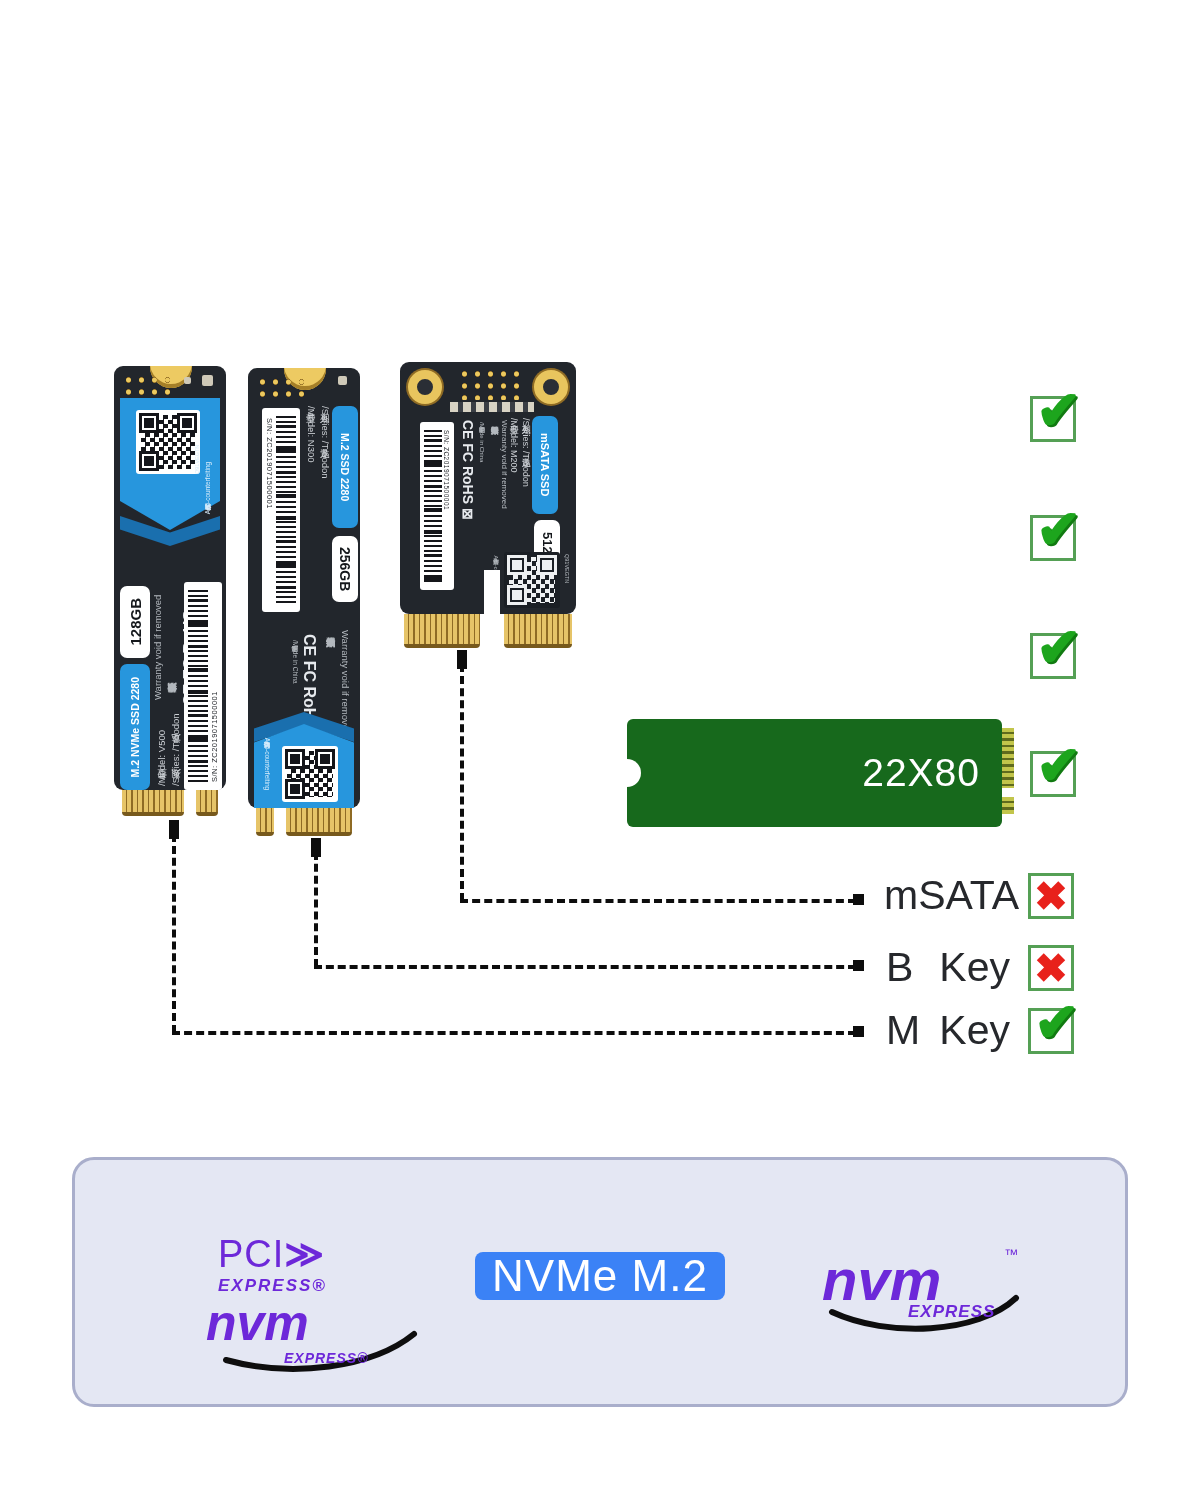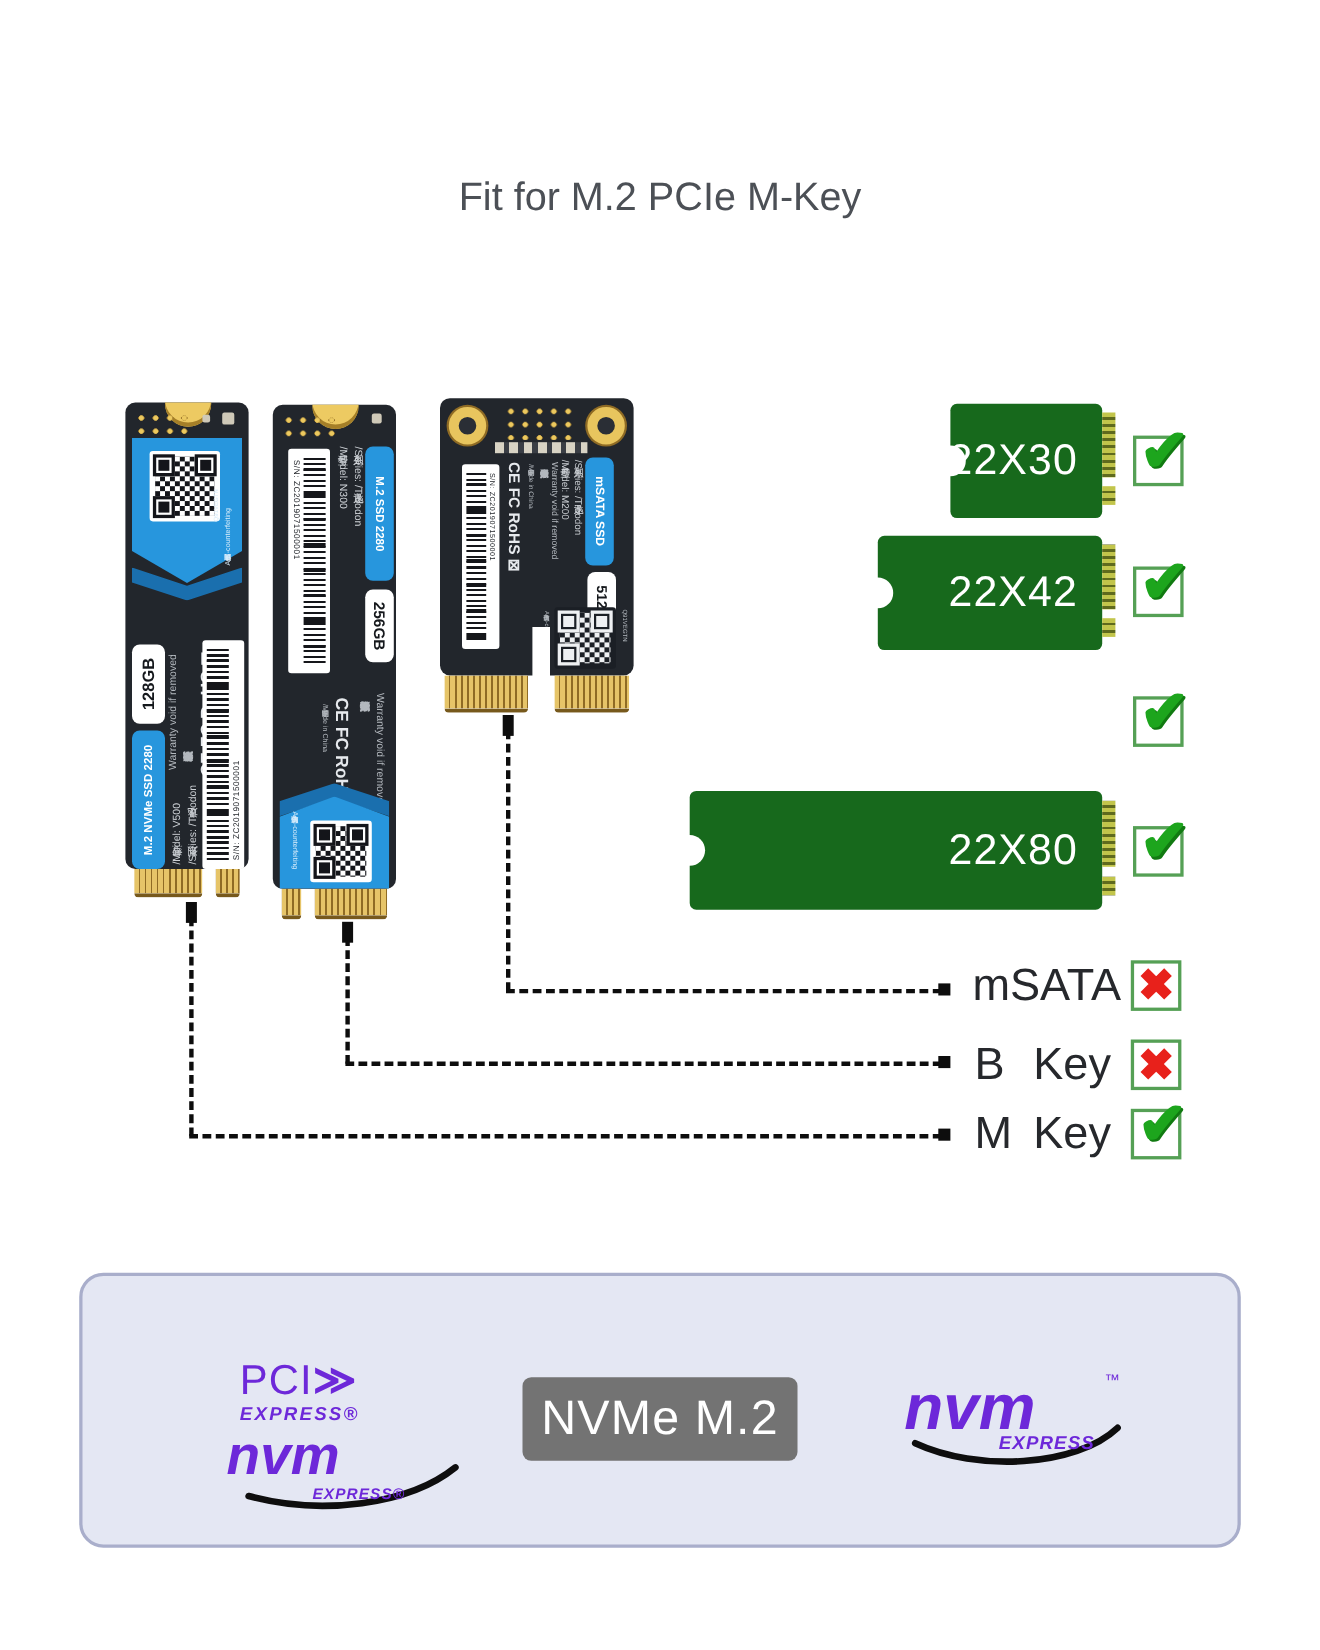--- a/index.html
+++ b/index.html
@@ -79,30 +79,29 @@
   .stub{position:absolute;width:10px;height:19px;background:#0d0d0d;}
   .endsq{position:absolute;width:11px;height:11px;background:#0d0d0d;}
   .keylabel{position:absolute;font-size:41px;font-weight:500;color:#26282c;}
   .keypair{position:absolute;width:124px;display:flex;justify-content:space-between;
            font-size:41px;font-weight:500;color:#26282c;}
 
   
   .panel{position:absolute;left:72px;top:1157px;width:1056px;height:250px;background:#e4e7f3;
          border:3px solid #a9aecb;border-radius:22px;box-sizing:border-box;}
   .logo-black{color:#6d28d9;}
-  .nvme-box{position:absolute;left:475px;top:1252px;width:250px;height:76px;background:#737373;
+  .nvme-box{position:absolute;left:475px;top:1252px;width:250px;height:48px;background:#3b82f6;
             border-radius:8px;display:flex;align-items:center;justify-content:center;
             color:#fff;font-size:44px;font-weight:500;letter-spacing:1px;}
 </style>
 </head>
 <body>
 
 <div class="canvas">
 
-  <div class="subtitle">Fit for M.2 PCIe M-Key</div>
 
   <div class="abs" style="left:114px;top:366px;width:112px;height:470px;">
     <div class="board" style="left:0;top:0;width:112px;height:424px;"></div>
     <div class="topnotch" style="left:36px;top:0;width:42px;height:22px;"></div>
     <div class="pads" style="left:6px;top:6px;width:52px;height:26px;"></div>
     <div class="minipad" style="left:88px;top:9px;width:11px;height:11px;"></div>
     <div class="minipad" style="left:70px;top:11px;width:7px;height:7px;"></div>
 
     <div class="bluelabel chevdown" style="left:6px;top:32px;width:100px;height:132px;"></div>
     <div class="chevstrip-down" style="left:6px;top:150px;width:100px;height:30px;"></div>
@@ -225,32 +224,20 @@
         </div>
     </div>
     <div class="vdn tinytext" style="left:92px;top:192px;height:56px;font-size:5.5px;">防伪查询 Anti-counterfeiting</div>
     <div class="vdn tinytext" style="left:163px;top:192px;height:52px;font-size:5.5px;">Q91VEGTN</div>
 
     <div class="fingers" style="left:4px;top:252px;width:76px;height:30px;"></div>
     <div class="fingers" style="left:104px;top:252px;width:68px;height:30px;"></div>
     <div class="abs" style="left:84px;top:208px;width:16px;height:78px;background:#fff;border-radius:0 0 8px 8px;"></div>
   </div>
 
-  <div class="gboard" style="left:864px;top:367px;width:138px;height:104px;">
-    <div class="gnotch"></div>
-    <div class="gpins" style="top:8%;height:56%;"></div>
-    <div class="gpins" style="top:72%;height:16%;"></div>
-    <div class="glabel">22X30</div>
-  </div>
-  <div class="gboard" style="left:798px;top:487px;width:204px;height:104px;">
-    <div class="gnotch"></div>
-    <div class="gpins" style="top:8%;height:56%;"></div>
-    <div class="gpins" style="top:72%;height:16%;"></div>
-    <div class="glabel">22X42</div>
-  </div>
   <div class="gboard" style="left:627px;top:719px;width:375px;height:108px;">
     <div class="gnotch"></div>
     <div class="gpins" style="top:8%;height:56%;"></div>
     <div class="gpins" style="top:72%;height:16%;"></div>
     <div class="glabel">22X80</div>
   </div>
 
   <div class="cbox" style="left:1030px;top:396px;">
       <span class="chk">✔</span>
     </div>

